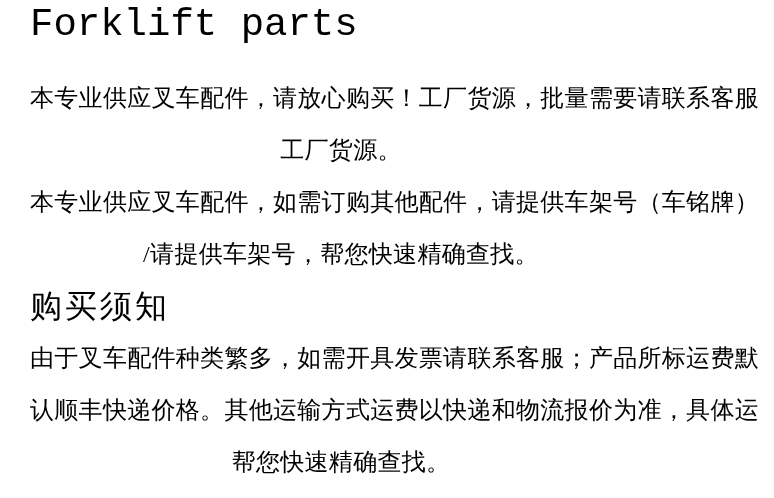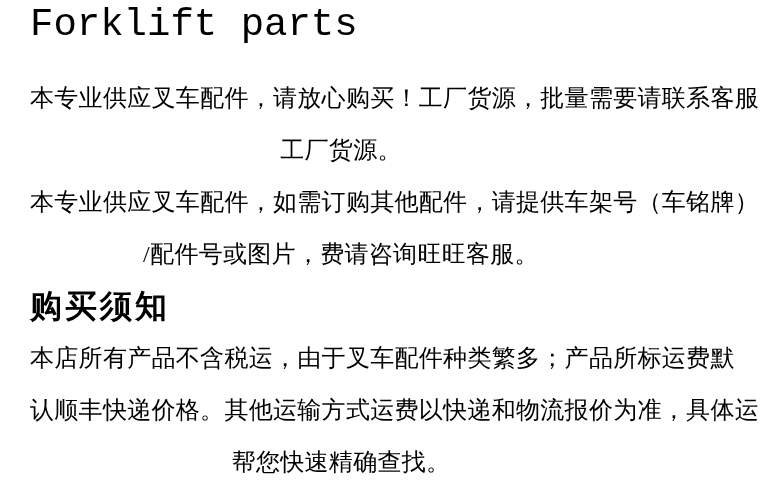--- a/index.html
+++ b/index.html
@@ -36,39 +36,39 @@
   .line {
     margin: 0;
     font-size: 24px;
     line-height: 52px;
     letter-spacing: 0.3px;
     white-space: nowrap;
     text-align: center;
   }
   .notice-heading {
     margin: 0;
-    font-weight: bold;
+    font-weight: normal;
     font-size: 32px;
     line-height: 52px;
     letter-spacing: 3px;
     white-space: nowrap;
   }
 </style>
 </head>
 <body>
 
 <div class="page">
   <h1 class="title">Forklift parts</h1>
 
   <div class="body-text">
     <p class="line">本专业供应叉车配件，请放心购买！工厂货源，批量需要请联系客服</p>
     <p class="line">工厂货源。</p>
 
     <p class="line">本专业供应叉车配件，如需订购其他配件，请提供车架号（车铭牌）</p>
-    <p class="line">/配件号或图片，费请咨询旺旺客服。</p>
+    <p class="line">/请提供车架号，帮您快速精确查找。</p>
 
     <h2 class="notice-heading">购买须知</h2>
 
-    <p class="line">本店所有产品不含税运，由于叉车配件种类繁多；产品所标运费默</p>
+    <p class="line">由于叉车配件种类繁多，如需开具发票请联系客服；产品所标运费默</p>
     <p class="line">认顺丰快递价格。其他运输方式运费以快递和物流报价为准，具体运</p>
     <p class="line">帮您快速精确查找。</p>
   </div>
 </div>
 
 </body></html>

